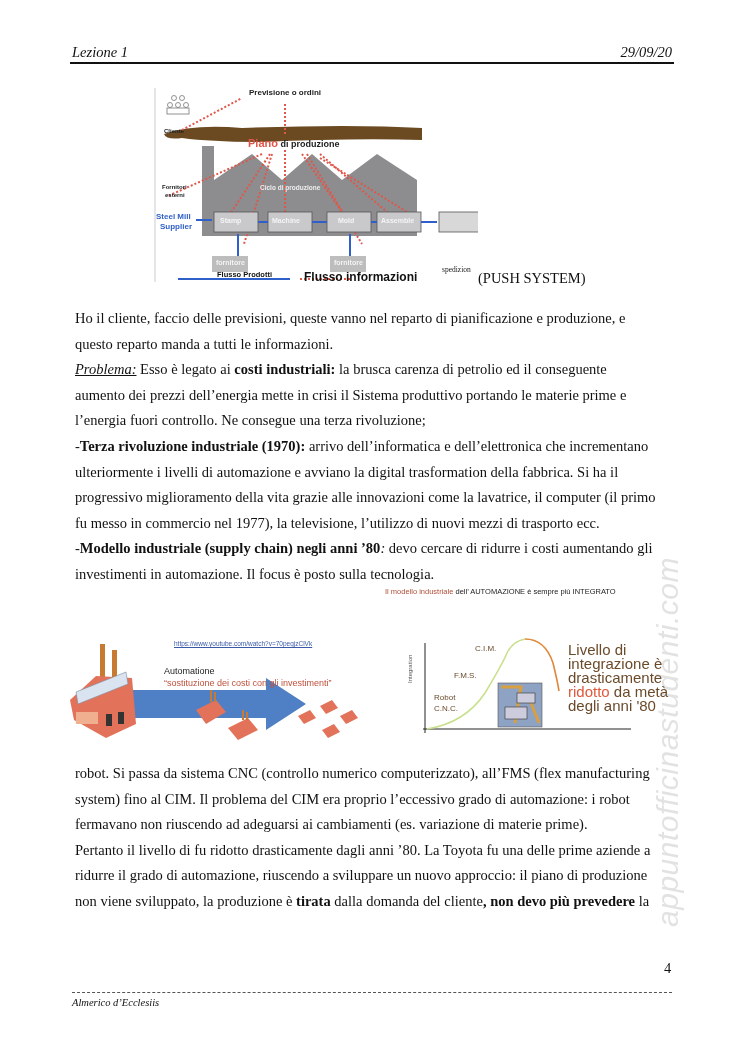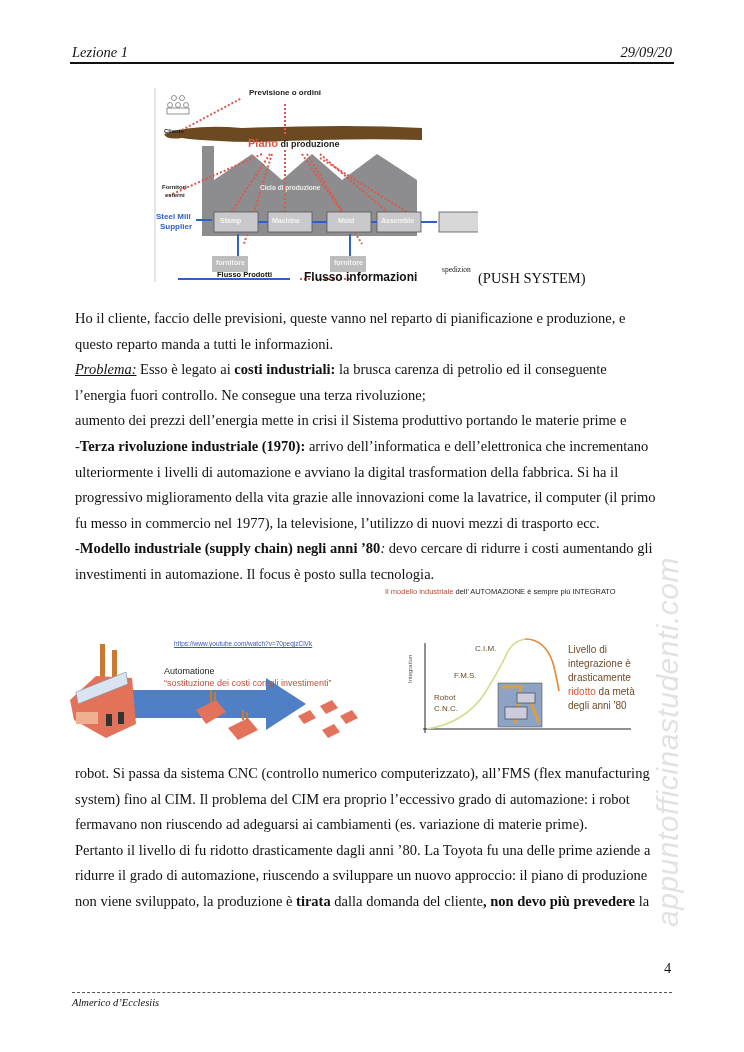--- a/index.html
+++ b/index.html
@@ -111,22 +111,22 @@
   <span class="fl" style="left:182px;top:175px;font-size:7px;color:#f4f4f4;">fornitore</span>
   <span class="fl" style="left:32px;top:186px;font-size:7.5px;color:#111;margin-left:33px;">Flusso Prodotti</span>
   <span class="fl" style="left:152px;top:186px;font-size:12px;color:#111;">Flusso informazioni</span>
 </div>
 <div class="push">(PUSH SYSTEM)</div>
 
 <div class="para" style="top:302px;">
   <span class="l">Ho il cliente, faccio delle previsioni, queste vanno nel reparto di pianificazione e produzione, e</span>
   <span class="l">questo reparto manda a tutti le informazioni.</span>
   <span class="l"><span class="u">Problema:</span><span> Esso è legato ai </span><b>costi industriali:</b><span> la brusca carenza di petrolio ed il conseguente</span></span>
+  <span class="l">aumento dei prezzi dell’energia mette in crisi il Sistema produttivo portando le materie prime e</span>
   <span class="l">l’energia fuori controllo. Ne consegue una terza rivoluzione;</span>
-  <span class="l">aumento dei prezzi dell’energia mette in crisi il Sistema produttivo portando le materie prime e</span>
   <span class="l"><span>-</span><b>Terza rivoluzione industriale (1970):</b><span> arrivo dell’informatica e dell’elettronica che incrementano</span></span>
   <span class="l">ulteriormente i livelli di automazione e avviano la digital trasformation della fabbrica. Si ha il</span>
   <span class="l">progressivo miglioramento della vita grazie alle innovazioni come la lavatrice, il computer (il primo</span>
   <span class="l">fu messo in commercio nel 1977), la televisione, l’utilizzo di nuovi mezzi di trasporto ecc.</span>
   <span class="l"><span>-</span><b>Modello industriale (supply chain) negli anni ’80</b><i>:</i><span> devo cercare di ridurre i costi aumentando gli</span></span>
   <span class="l">investimenti in automazione. Il focus è posto sulla tecnologia.</span>
 </div>
 
 <div class="fig2">
   <svg width="310" height="130" viewBox="0 0 310 130">
@@ -170,21 +170,21 @@
       <path d="M116 104 L136 104 L130 140 M146 120 L154 140" stroke="#d8a040" stroke-width="3" fill="none"></path>
       <rect x="132" y="110" width="18" height="10" fill="#ccd" stroke="#333" stroke-width="0.6"></rect>
       <rect x="120" y="124" width="22" height="12" fill="#ccd" stroke="#333" stroke-width="0.6"></rect>
     </g>
   </svg>
   <span class="s" style="position:absolute;left:22px;top:100px;font-size:6px;color:#555;transform:rotate(-90deg);transform-origin:left top;white-space:nowrap;">Integration</span>
   <span class="s" style="position:absolute;left:49px;top:110px;font-size:8px;color:#6b4a2a;">Robot</span>
   <span class="s" style="position:absolute;left:49px;top:121px;font-size:8px;color:#6b4a2a;">C.N.C.</span>
   <span class="s" style="position:absolute;left:69px;top:88px;font-size:8px;color:#6b4a2a;">F.M.S.</span>
   <span class="s" style="position:absolute;left:90px;top:61px;font-size:8px;color:#6b4a2a;">C.I.M.</span>
-  <div class="s" style="position:absolute;left:183px;top:60px;font-size:10px;line-height:14px;color:#6b4a2a;white-space:nowrap;">
+  <div class="s" style="position:absolute;left:183px;top:60px;font-size:15px;line-height:14px;color:#6b4a2a;white-space:nowrap;">
     <div>Livello di</div>
     <div>integrazione è</div>
     <div>drasticamente</div>
     <div><span style="color:#e0583a;">ridotto</span><span> da metà</span></div>
     <div>degli anni '80</div>
   </div>
 </div>
 
 <div class="para" style="top:757px;">
   <span class="l">robot. Si passa da sistema CNC (controllo numerico computerizzato), all’FMS (flex manufacturing</span>

